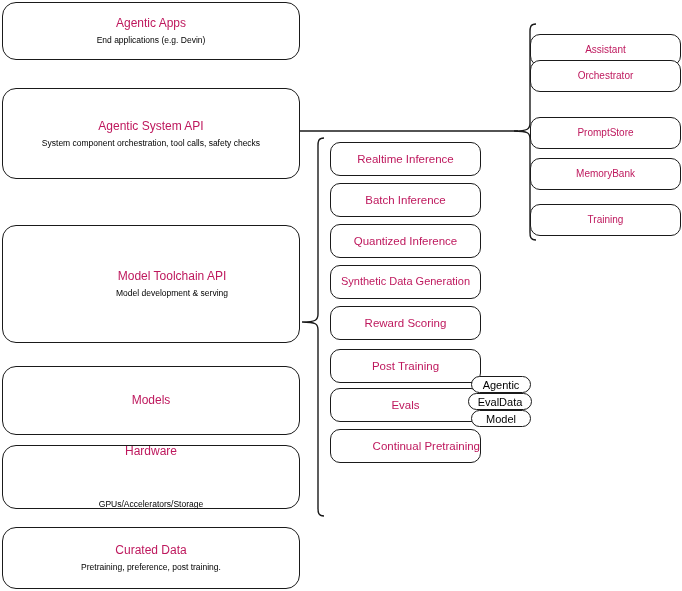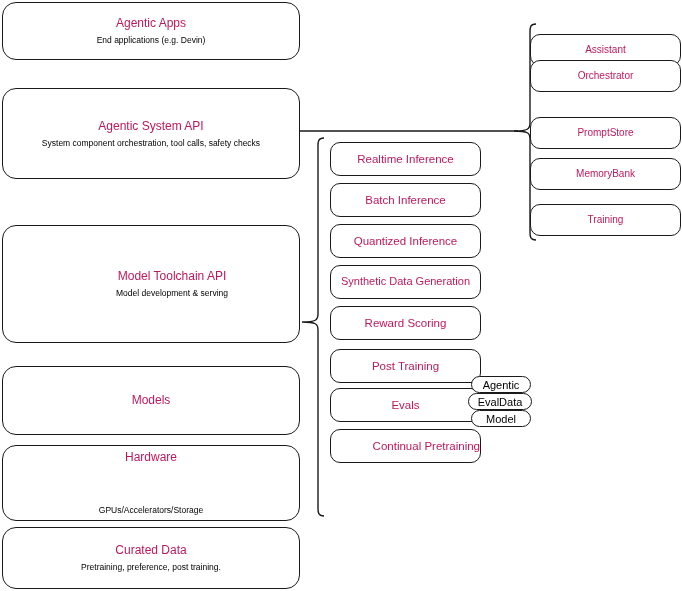--- a/index.html
+++ b/index.html
@@ -113,21 +113,21 @@
 
   <div class="node layer" style="top:225px; height:118px;padding-left:42px;">
     <div class="title">Model Toolchain API</div>
     <div class="sub">Model development &amp; serving</div>
   </div>
 
   <div class="node layer" style="top:366px; height:69px;">
     <div class="title">Models</div>
   </div>
 
-  <div class="node layer" style="top:445px; height:76px;gap:36px;">
+  <div class="node layer" style="top:445px; height:64px;gap:36px;">
     <div class="title">Hardware</div>
     <div class="sub">GPUs/Accelerators/Storage</div>
   </div>
 
   <div class="node layer" style="top:527px; height:62px;">
     <div class="title">Curated Data</div>
     <div class="sub">Pretraining, preference, post training.</div>
   </div>
 
   <div class="connector" style="left:300px; top:125px; width:218px; height:12px;">

